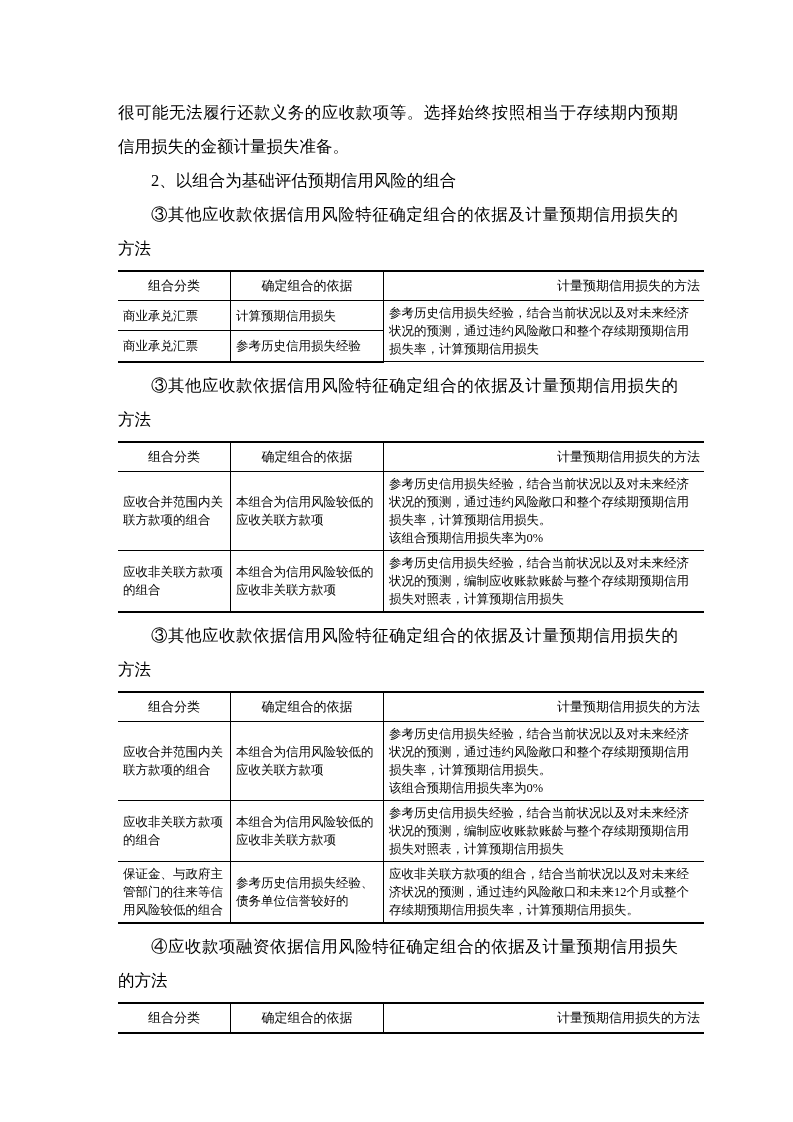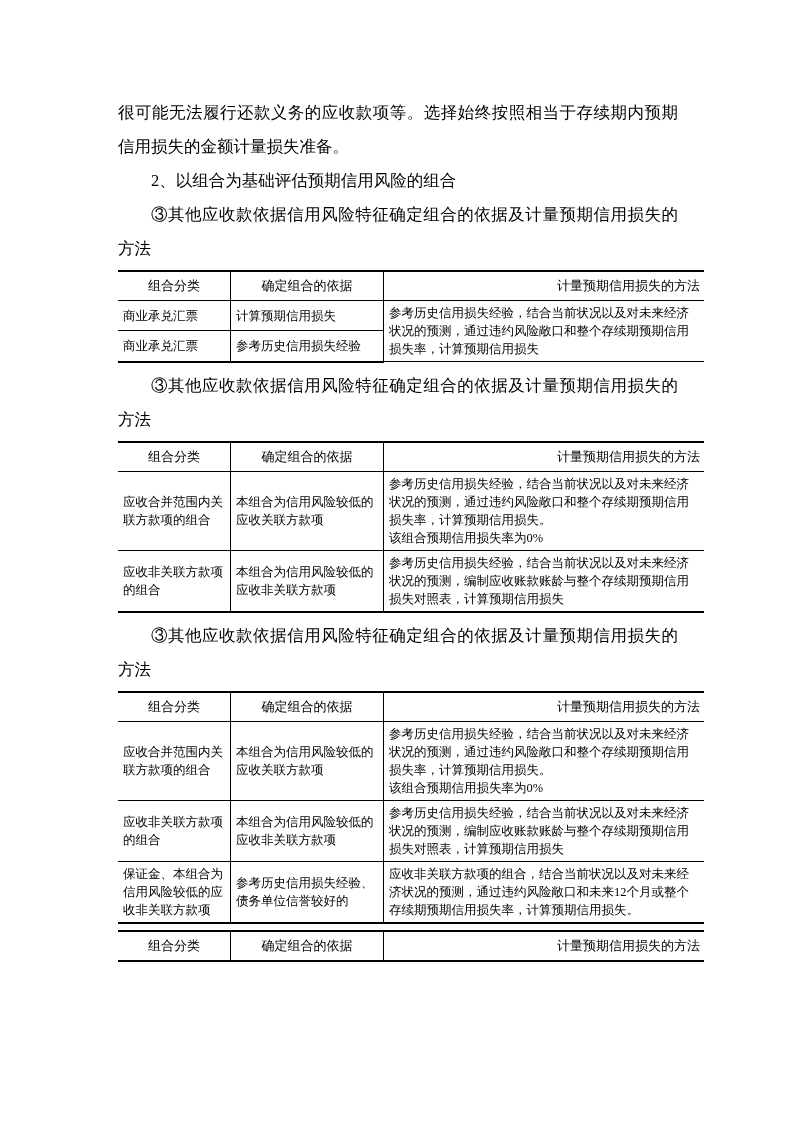--- a/index.html
+++ b/index.html
@@ -145,27 +145,28 @@
             <span class="cellnote">参考历史信用损失经验，结合当前状况以及对未来经济状况的预测，通过违约风险敞口和整个存续期预期信用损失率，计算预期信用损失。</span>
             <span class="cellnote">该组合预期信用损失率为0%</span>
           </td>
         </tr>
         <tr>
           <td class="c1">应收非关联方款项的组合</td>
           <td class="c2">本组合为信用风险较低的应收非关联方款项</td>
           <td class="c3">参考历史信用损失经验，结合当前状况以及对未来经济状况的预测，编制应收账款账龄与整个存续期预期信用损失对照表，计算预期信用损失</td>
         </tr>
         <tr class="last">
-          <td class="c1">保证金、本组合为信用风险较低的应收非关联方款项</td>
+          <td class="c1">保证金、与政府主管部门的往来等信用风险较低的组合</td>
           <td class="c2">参考历史信用损失经验、债务单位信誉较好的</td>
           <td class="c3">应收非关联方款项的组合，结合当前状况以及对未来经济状况的预测，通过违约风险敞口和未来12个月或整个存续期预期信用损失率，计算预期信用损失。</td>
         </tr>
       </tbody>
     </table>
 
+    <p class="para indent2">④应收款项融资依据信用风险特征确定组合的依据及计量预期信用损失的方法</p>
 
     <table class="tbl tbl-head-only">
       <tbody>
         <tr class="hdr">
           <td class="c1">组合分类</td>
           <td class="c2">确定组合的依据</td>
           <td class="c3">计量预期信用损失的方法</td>
         </tr>
       </tbody>
     </table>

